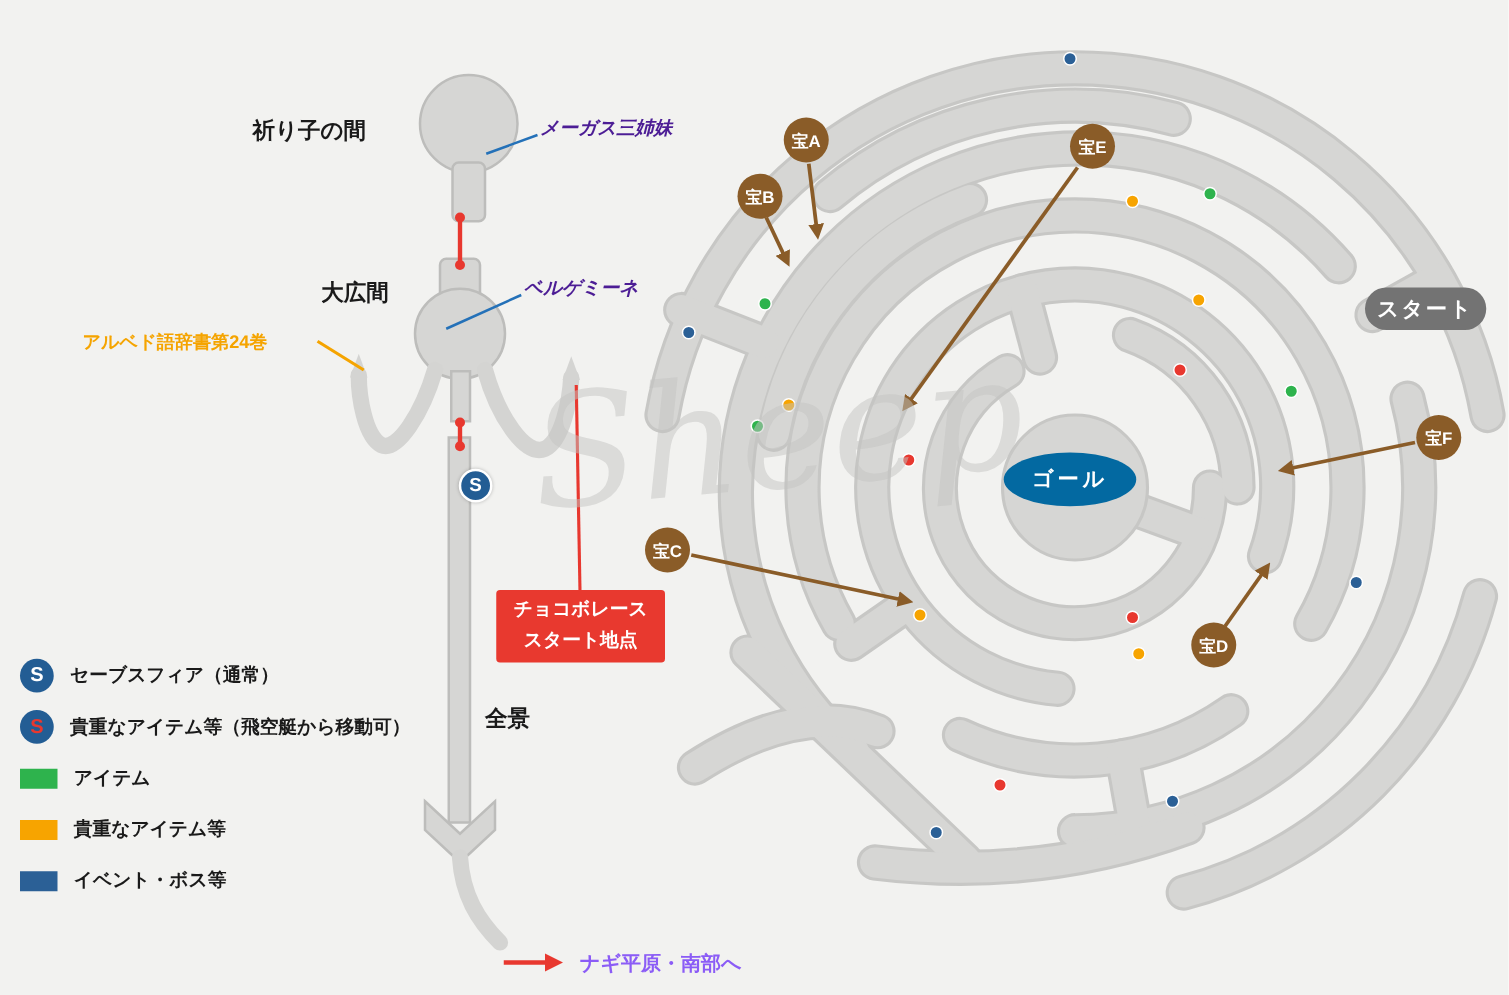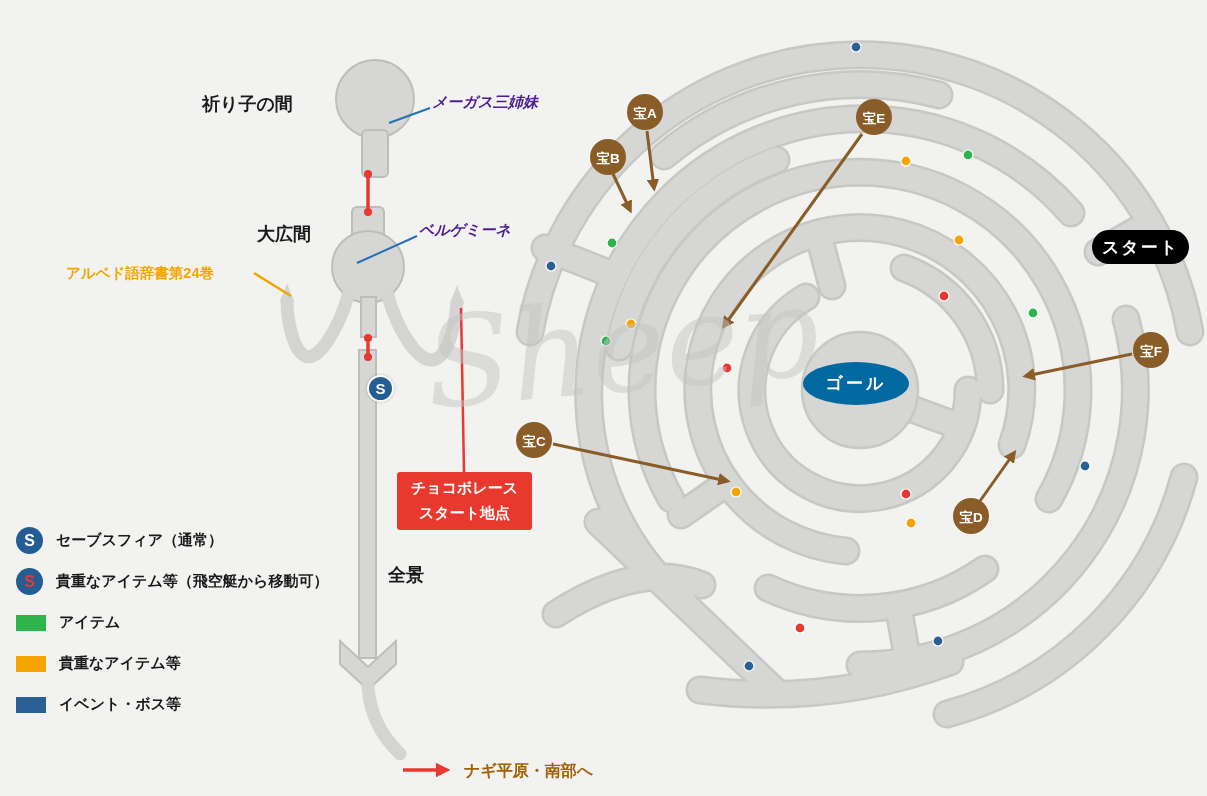--- a/index.html
+++ b/index.html
@@ -28,27 +28,27 @@
 
   .treasure-arrow  { stroke:#8a5c28; stroke-width:3; }
   .treasure-circle { fill:#8a5c28; }
   .treasure-text   { fill:#ffffff; font-size:13.5px; font-weight:bold;
                      text-anchor:middle; dominant-baseline:central;
                      font-family:"Liberation Sans","DejaVu Sans",sans-serif; }
 
   .lbl { position:absolute; font-weight:bold; white-space:nowrap; color:#1a1a1a; }
   .lbl.blue   { color:#4c1d95; font-size:15px;font-style:italic; }
   .lbl.orange { color:#f5a400; font-size:14.5px; }
-  .lbl.red    { color:#a16207; font-size:16px; }
+  .lbl.red    { color:#8b5cf6; font-size:16px; }
   .lbl.big    { font-size:18px; }
 
   .badge { position:absolute; display:flex; align-items:center; justify-content:center;
            color:#fff; font-weight:bold; }
   .badge.start { left:1092px; top:230px; width:97px; height:34px; border-radius:17px;
-                 background:#000000; font-size:17px; letter-spacing:2px; }
+                 background:#737373; font-size:17px; letter-spacing:2px; }
   .badge.goal  { left:803px; top:362px; width:106px; height:43px; border-radius:50%;
                  background:#0369a1; font-size:17px; letter-spacing:3px; }
 
   .racebox { position:absolute; left:397px; top:472px; background:#e8392f; color:#fff;
              padding:4px 14px; border-radius:3px; font-size:15px; font-weight:bold;
              text-align:center; line-height:1.65; }
 
   .s-marker { position:absolute; left:367px; top:375px; width:27px; height:27px;
               border-radius:50%; background:#235d94; border:2px solid #fff;
               box-sizing:border-box; color:#fff; font-weight:bold; font-size:15px;

